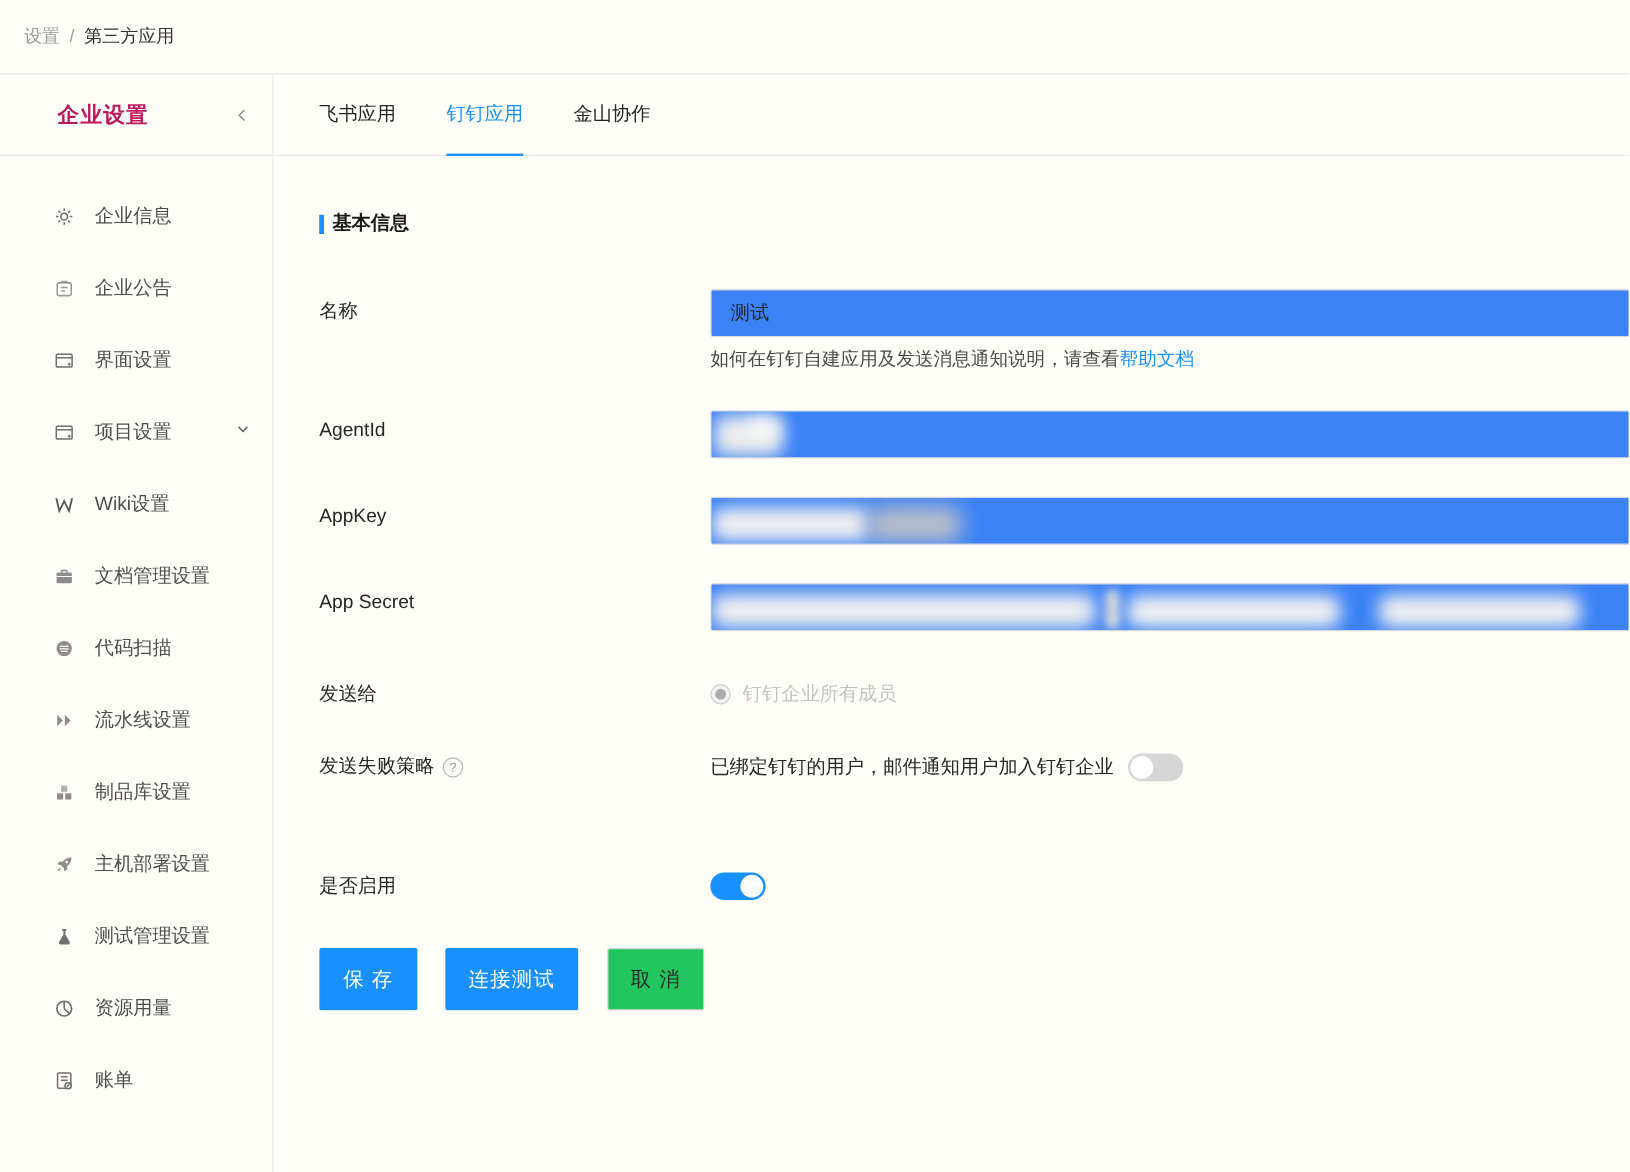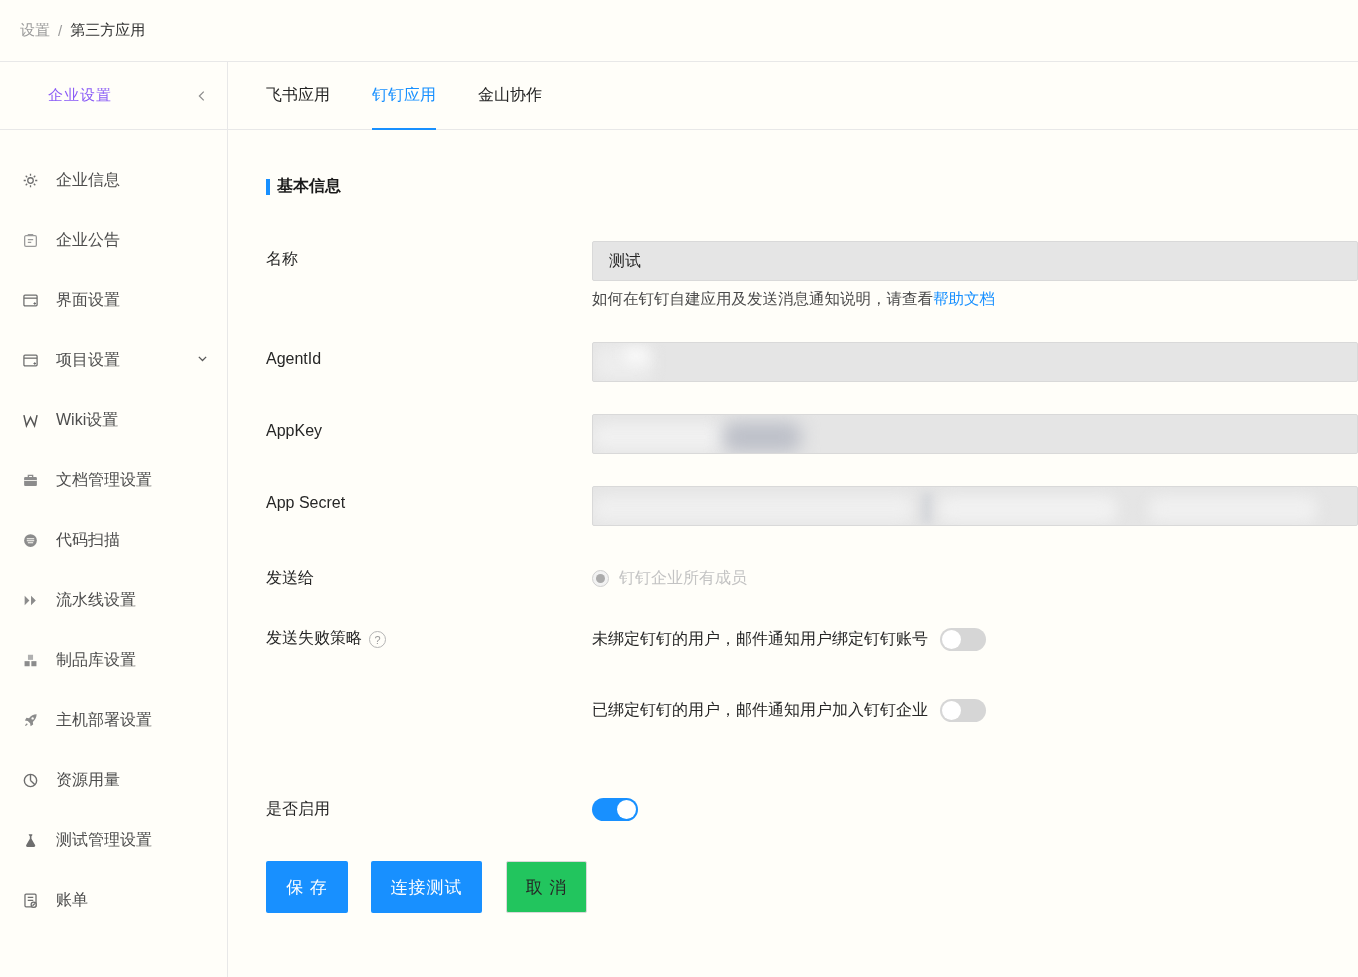--- a/index.html
+++ b/index.html
@@ -15,25 +15,25 @@
   .crumb-current { color:#333; }
 
   
   .layout { display:flex; height:915px; }
   .sidebar { width:228px; flex:0 0 228px; border-right:1px solid #e8e8e8; }
   .main { flex:1; min-width:0; }
 
   
   .side-head { height:68px; display:flex; align-items:center; justify-content:space-between;
     padding:0 14px 0 48px; border-bottom:1px solid #e8e8e8; }
-  .side-title { font-size:15px; font-weight:400; color:#8b5cf6; letter-spacing:1px; }
+  .side-title { font-size:18px; font-weight:700; color:#be185d; letter-spacing:1px; }
   .collapse-btn { width:22px; height:22px; display:flex; align-items:center; justify-content:center;
     cursor:pointer; color:#8c8c8c; }
   .side-nav { padding-top:20px; }
-  .nav-item { height:60px; display:flex; align-items:center; padding:0 18px 0 22px;
+  .nav-item { height:60px; display:flex; align-items:center; padding:0 18px 0 45px;
     font-size:16px; color:#4d4d4d; cursor:pointer; }
   .nav-item .nav-icon { width:17px; height:17px; margin-right:17px; flex:0 0 17px;
     display:flex; align-items:center; justify-content:center; }
   .nav-item .nav-label { flex:1; white-space:nowrap; overflow:hidden; }
   .nav-item .nav-expand { color:#595959; margin-left:4px; }
 
   
   .tabbar { height:68px; display:flex; align-items:center; padding-left:38px;
     border-bottom:1px solid #e8e8e8; }
   .tab { position:relative; height:100%; display:flex; align-items:center;
@@ -49,21 +49,21 @@
   .section-text { font-size:16px; font-weight:700; color:#1a1a1a; }
 
   .form { margin-top:44px; }
   .row { display:flex; margin-bottom:32px; }
   .row-label { width:326px; flex:0 0 326px; font-size:16px; color:#262626; padding-top:8px;
     display:flex; align-items:flex-start; }
   .row-label.center { padding-top:0; align-items:center; }
   .row-control { flex:1; min-width:0; }
 
   .text-input { position:relative; height:40px; border:1px solid #d9d9d9; border-radius:2px;
-    background:#e5e5e5; overflow:hidden; }
+    background:#3b82f6; overflow:hidden; }
   .text-input input { width:100%; height:100%; border:none; outline:none; background:transparent;
     font-size:16px; color:#262626; padding:0 16px;
     font-family:"Liberation Sans","DejaVu Sans",sans-serif; }
   .blob { position:absolute; filter:blur(7px); border-radius:10px; }
 
   .helper { margin-top:8px; font-size:15.5px; color:#4a4a4a; }
   .helper a { color:#1890ff; text-decoration:none; cursor:pointer; }
 
   
   .radio-line { display:flex; align-items:center; height:40px; }
@@ -238,36 +238,36 @@
               <circle cx="10" cy="6" r="1.1" fill="#fffef9"></circle>
               <path d="M3.2 12.8l1.8-1.8" stroke="#8c8c8c" stroke-width="1.2"></path>
             </svg>
         </span>
         <span class="nav-label">主机部署设置</span>
       </div>
 
       <div class="nav-item">
         <span class="nav-icon">
           <svg width="17" height="17" viewBox="0 0 16 16">
+              <path d="M6.3 2h3.4v1l-.8 1v2.3l3.4 5.9c.5.9-.1 1.9-1.1 1.9H5.1c-1 0-1.6-1-1.1-1.9l3.4-5.9V4l-.8-1z" fill="#6e6e6e"></path>
+            </svg>
+        </span>
+        <span class="nav-label">测试管理设置</span>
+      </div>
+
+      <div class="nav-item">
+        <span class="nav-icon">
+          <svg width="17" height="17" viewBox="0 0 16 16">
               <g fill="none" stroke="#6e6e6e" stroke-width="1.3">
                 <circle cx="8" cy="8" r="5.8"></circle>
                 <path d="M8 8V2.2M8 8l4.2 4"></path>
               </g>
             </svg>
         </span>
         <span class="nav-label">资源用量</span>
-      </div>
-
-      <div class="nav-item">
-        <span class="nav-icon">
-          <svg width="17" height="17" viewBox="0 0 16 16">
-              <path d="M6.3 2h3.4v1l-.8 1v2.3l3.4 5.9c.5.9-.1 1.9-1.1 1.9H5.1c-1 0-1.6-1-1.1-1.9l3.4-5.9V4l-.8-1z" fill="#6e6e6e"></path>
-            </svg>
-        </span>
-        <span class="nav-label">测试管理设置</span>
       </div>
 
       <div class="nav-item">
         <span class="nav-icon">
           <svg width="17" height="17" viewBox="0 0 16 16">
               <g fill="none" stroke="#6e6e6e" stroke-width="1.2">
                 <rect x="2.8" y="2" width="10.4" height="12" rx="1"></rect>
                 <path d="M5.4 5h5.2M5.4 7.8h5.2"></path>
                 <circle cx="11" cy="12" r="2.4" fill="#fffef9"></circle>
                 <path d="M9.9 13l2.2-2.2"></path>
@@ -351,26 +351,20 @@
           </div>
         </div>
 
         <div class="row row-policy">
           <div class="row-label" style="padding-top:0;">
             <span>发送失败策略</span>
             <span class="help-icon">?</span>
           </div>
           <div class="row-control">
             <div class="toggle-line">
-              <span class="toggle-text">未绑定钉钉的用户，邮件通知用户绑定钉钉账号</span>
-              <span class="switch off">
-                  <span class="knob"></span>
-                </span>
-            </div>
-            <div class="toggle-line">
               <span class="toggle-text">已绑定钉钉的用户，邮件通知用户加入钉钉企业</span>
               <span class="switch off">
                   <span class="knob"></span>
                 </span>
             </div>
           </div>
         </div>
 
         <div class="row row-enabled">
           <div class="row-label center">是否启用</div>

